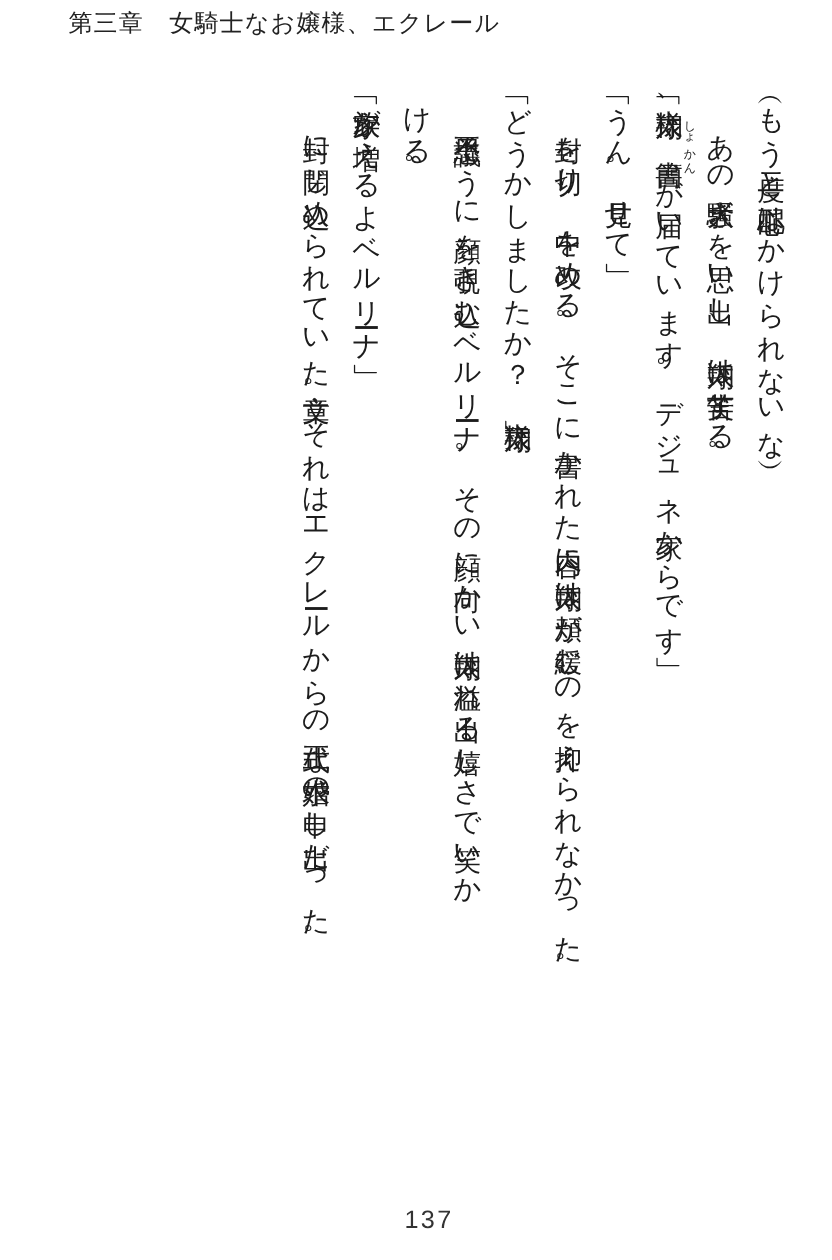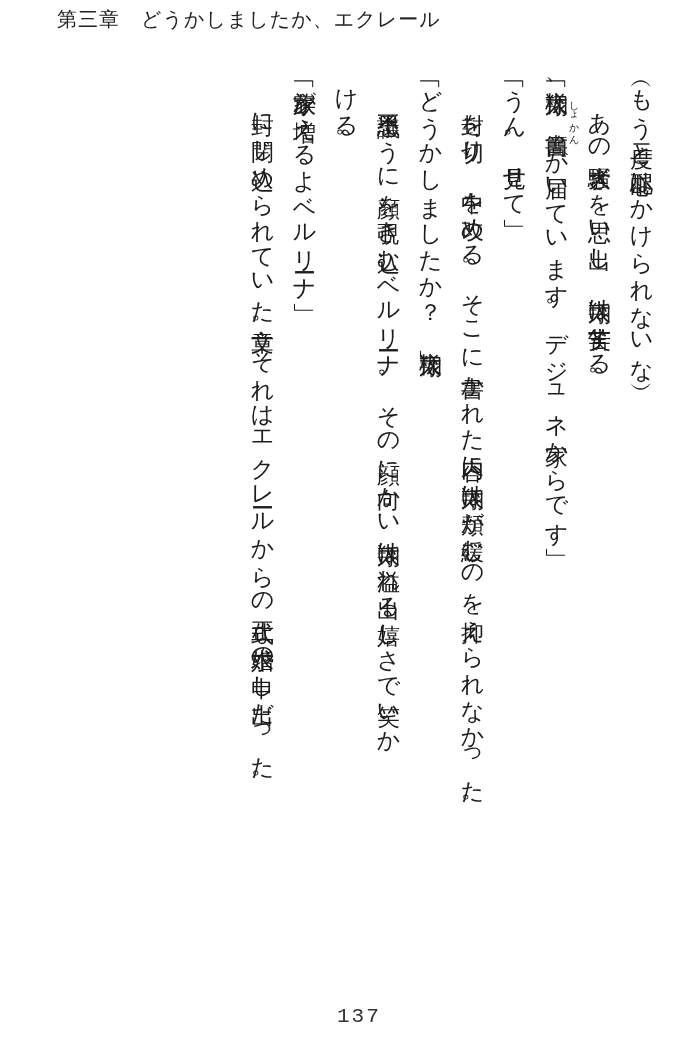--- a/index.html
+++ b/index.html
@@ -61,29 +61,29 @@
     color: #1c1c1c;
   }
   
   .page-number {
     position: absolute;
     top: 1005px;
     left: 337px;
     font-size: 21px;
     letter-spacing: 2px;
     color: #333333;
-    font-family: Liberation Mono, monospace;
+    font-family: Liberation Sans, sans-serif;
   }
 </style>
 </head>
 <body>
 
 <div class="page">
 
-  <div class="chapter-header">第三章　どうかしましたか、エクレール</div>
+  <div class="chapter-header">第三章　女騎士なお嬢様、エクレール</div>
 
   <div class="text-block">
 
     <div class="vline">（もう二度と心配はかけられないな）</div>
 
     <div class="vline indent">あの大騒ぎを思い出し、翔太は苦笑する。</div>
 
     <div class="vline"><span>「翔太様、</span><ruby><span>書簡</span><rt>しょかん</rt></ruby><span>が届いています。デジュネ家からです」</span></div>
 
     <div class="vline">「うん。見せて」</div>

